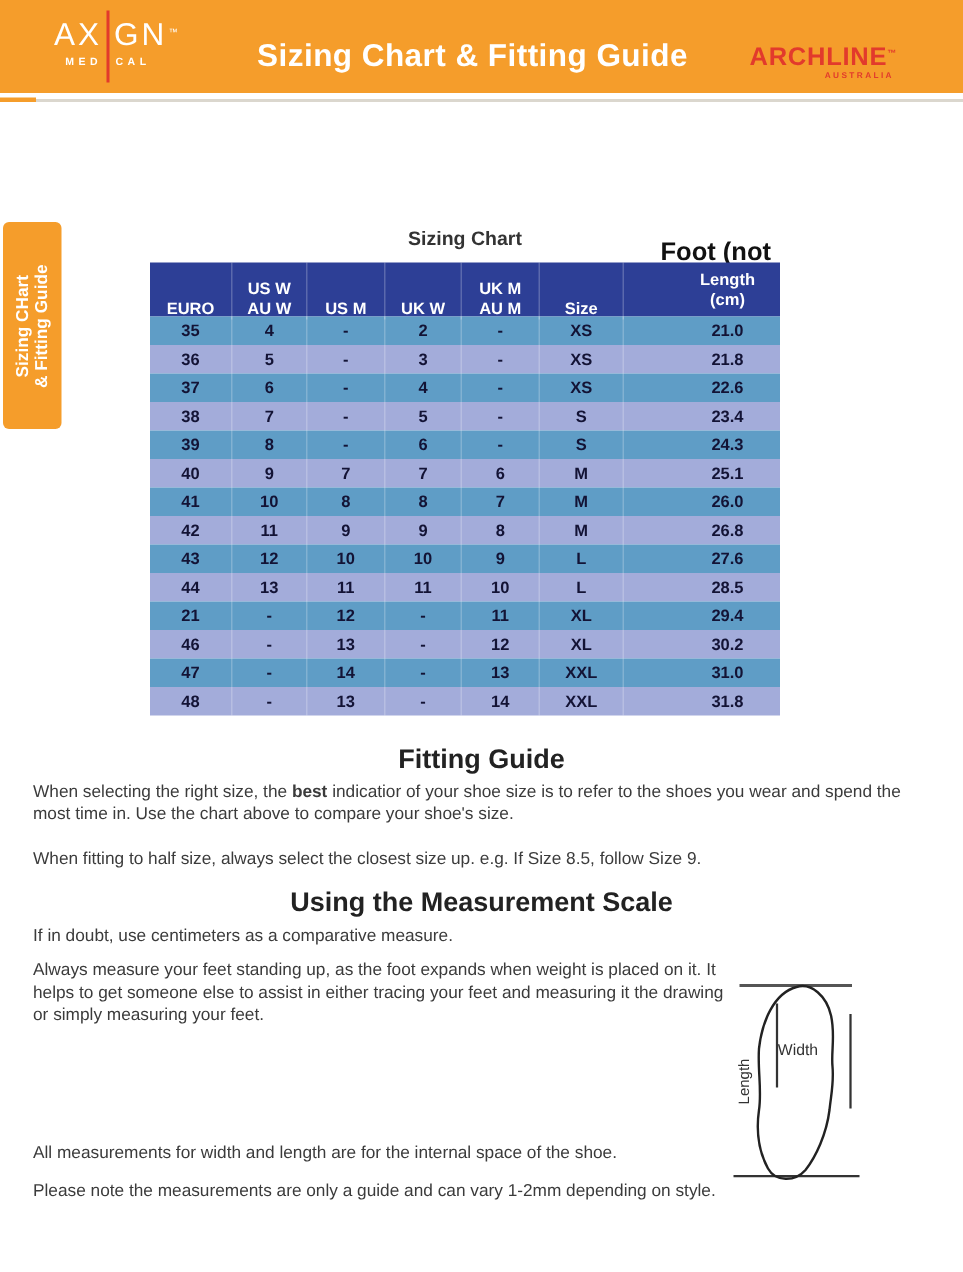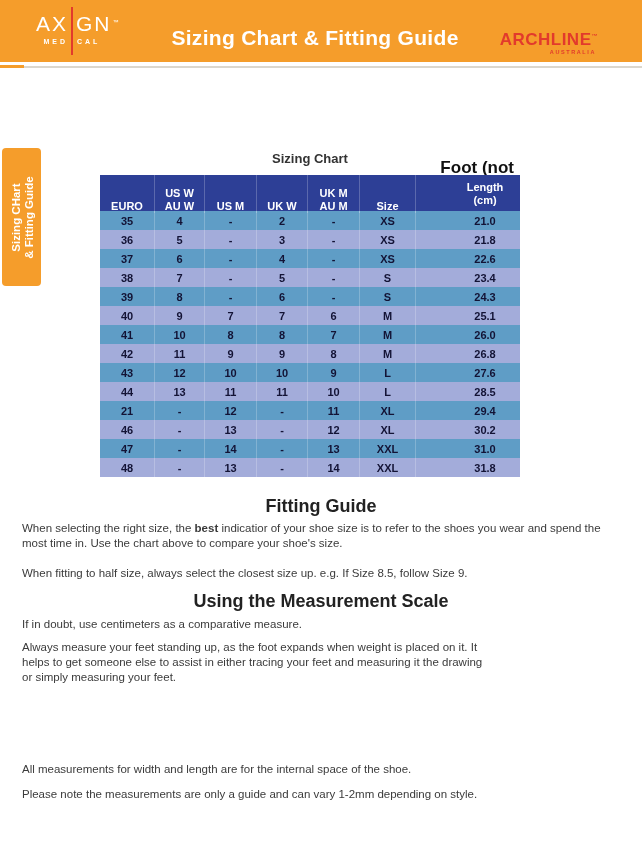--- a/index.html
+++ b/index.html
@@ -275,14 +275,25 @@
   <div class="sec-heading h-fitting">Fitting Guide</div>
   <div class="para p-f1"><span>When selecting the right size, the </span><span class="bold">best</span><span> indicatior of your shoe size is to refer to the shoes you wear and spend the most time in. Use the chart above to compare your shoe's size.</span></div>
   <div class="para p-f2">When fitting to half size, always select the closest size up. e.g. If Size 8.5, follow Size 9.</div>
 
   <div class="sec-heading h-measure">Using the Measurement Scale</div>
   <div class="para p-m1">If in doubt, use centimeters as a comparative measure.</div>
   <div class="para p-m2">Always measure your feet standing up, as the foot expands when weight is placed on it. It helps to get someone else to assist in either tracing your feet and measuring it the drawing or simply measuring your feet.</div>
   <div class="para p-m4">All measurements for width and length are for the internal space of the shoe.</div>
   <div class="para p-m5">Please note the measurements are only a guide and can vary 1-2mm depending on style.</div>
 
+  <div class="diagram">
+    <svg width="157" height="157" viewBox="0 0 157 157">
+      <line x1="8" y1="14" x2="83" y2="14" stroke="#555555" stroke-width="2"></line>
+      <line x1="4" y1="141" x2="88" y2="141" stroke="#333333" stroke-width="1.5"></line>
+      <line x1="33" y1="26" x2="33" y2="82" stroke="#333333" stroke-width="1.5"></line>
+      <line x1="82" y1="33" x2="82" y2="96" stroke="#333333" stroke-width="1.5"></line>
+      <path d="M46,15 C56,12 66,21 69,34 C72,47 69,58 70,68 C71,79 69,87 68,97 C66,113 59,128 52,137 C45,145 32,145 27,136 C21,125 19,111 21,97 C23,84 20,70 21,56 C23,38 31,19 46,15 Z" fill="none" stroke="#222222" stroke-width="1.6"></path>
+      <text x="47" y="60" text-anchor="middle" font-size="10.5" fill="#333333">Width</text>
+      <text x="14" y="78" text-anchor="middle" font-size="10" fill="#333333" transform="rotate(-90 14 78)">Length</text>
+    </svg>
+  </div>
 
 </div>
 
 </body></html>

